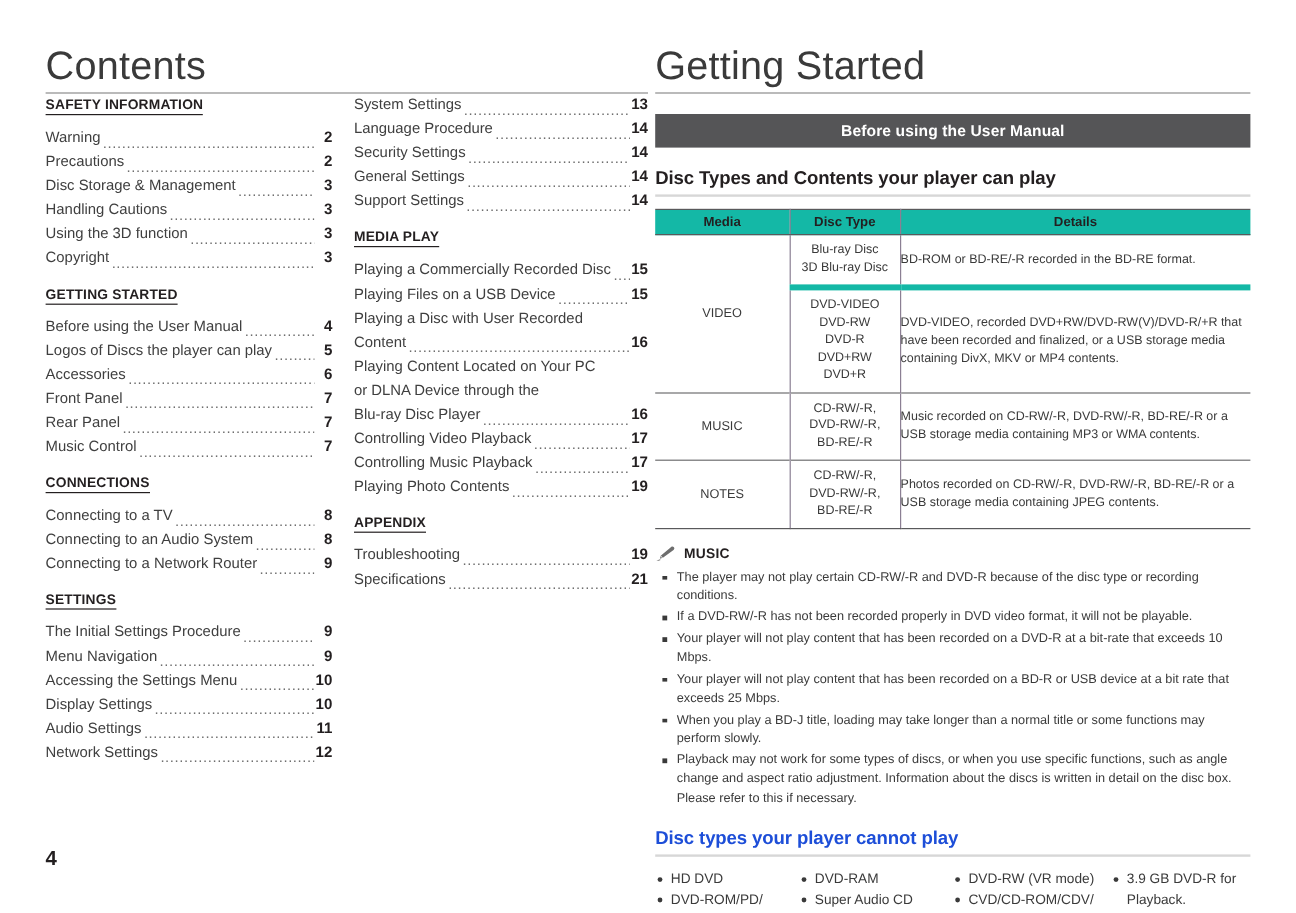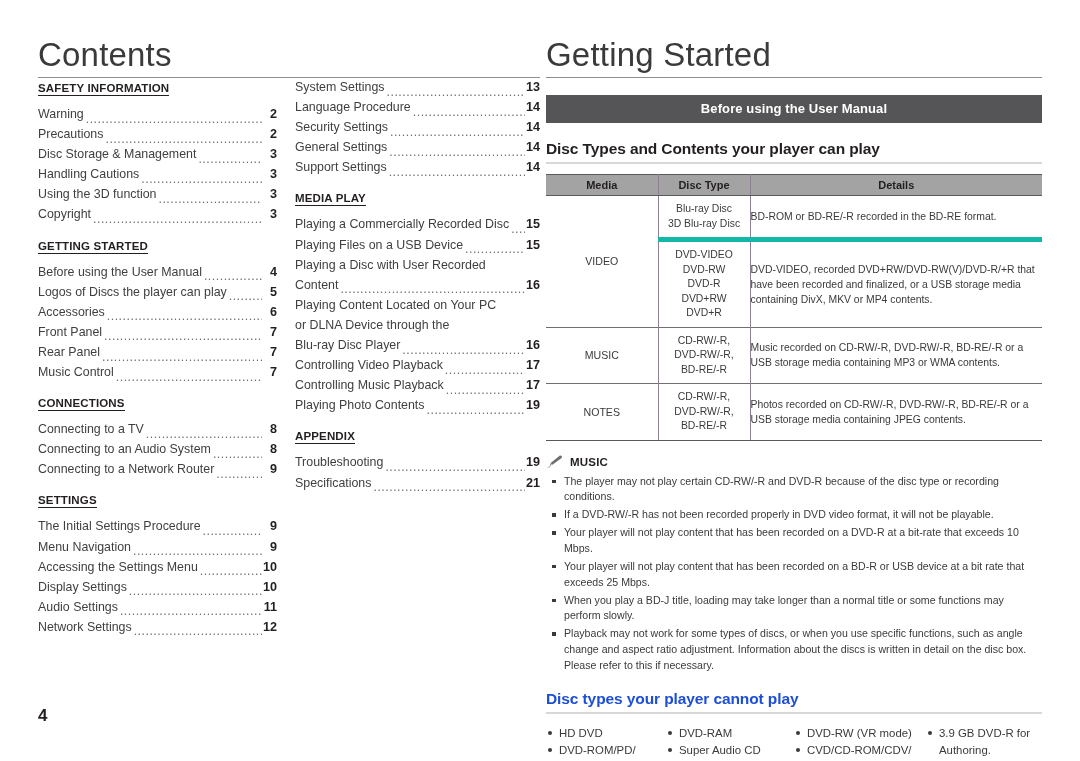--- a/index.html
+++ b/index.html
@@ -124,21 +124,21 @@
 
   
   table.disc-table {
     margin-top: 10px;
     width: 496px;
     border-collapse: collapse;
     font-size: 10.4px;
     color: #3a3a3a;
   }
   table.disc-table th {
-    background: #a3a3a3;
+    background: #14b8a6;
     font-size: 11px;
     font-weight: bold;
     color: #231f20;
     padding: 4px 0 4px 0;
     border-top: 1.6px solid #59595b;
     border-bottom: 1.6px solid #59595b;
     text-align: center;
   }
   table.disc-table th.th-media { width: 112px; border-right: 1px solid #8b7f93; }
   table.disc-table th.th-type  { width: 92px;  border-right: 1px solid #8b7f93; }
@@ -486,20 +486,20 @@
         <div class="cannot-col cc3">
           <ul>
             <li>DVD-RW (VR mode)</li>
             <li>CVD/CD-ROM/CDV/</li>
             <li class="cont">CD-G/CD-I/LD</li>
           </ul>
         </div>
         <div class="cannot-col cc4">
           <ul>
             <li>3.9 GB DVD-R for</li>
-            <li class="cont">Authoring.</li>
+            <li class="cont">Playback.</li>
           </ul>
         </div>
       </div>
   </div>
 
   <div class="folio">4</div>
 </div>
 
 </body></html>

